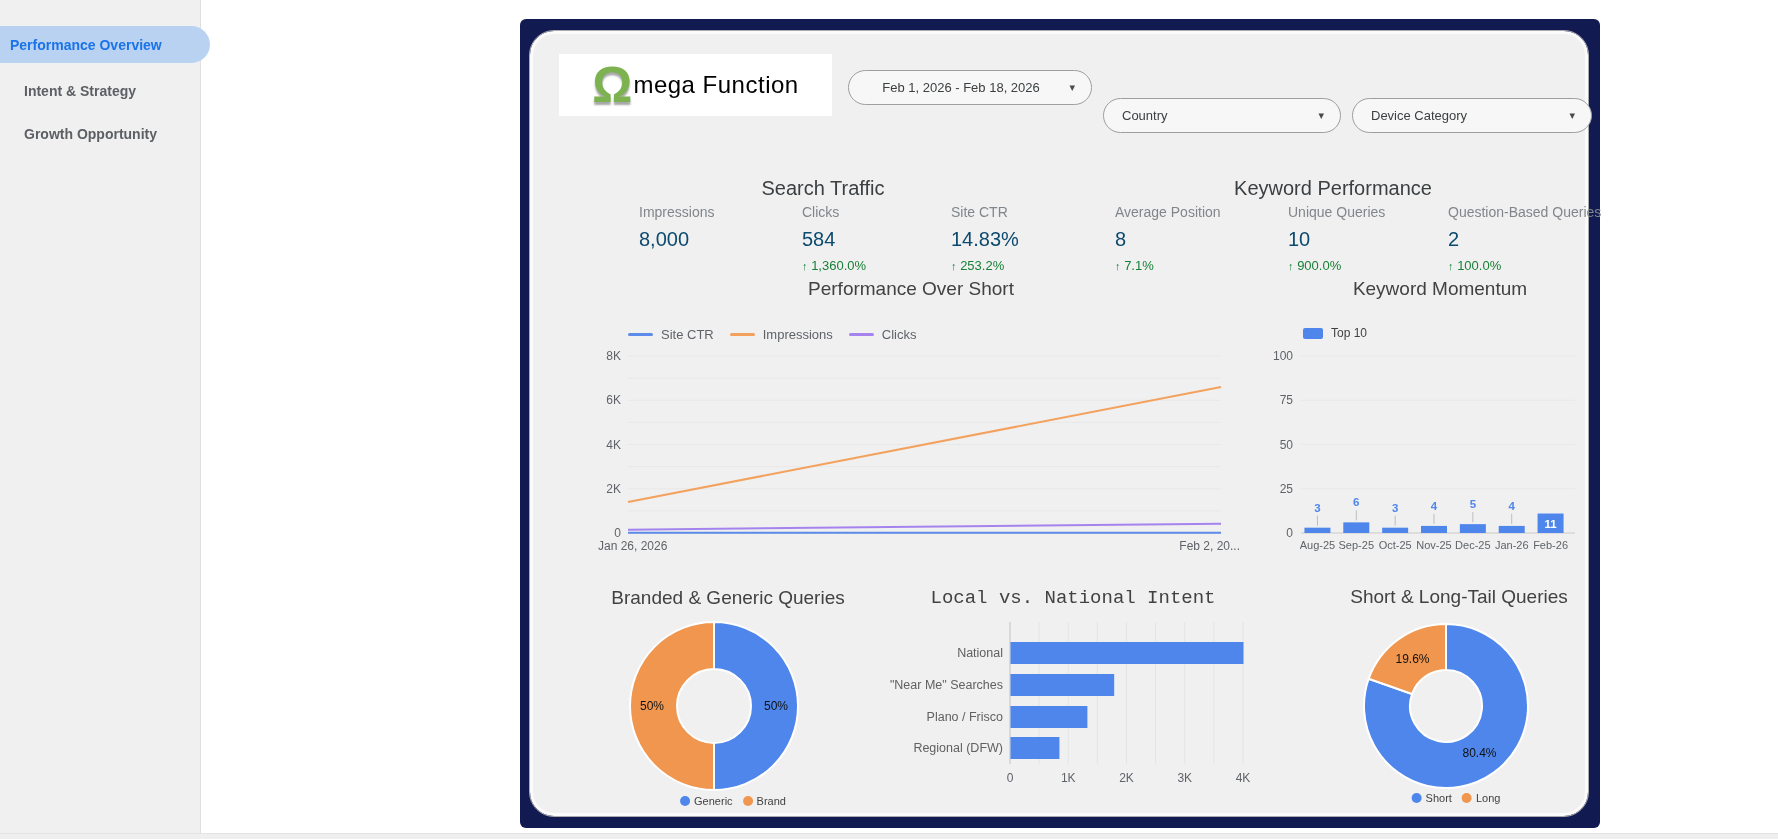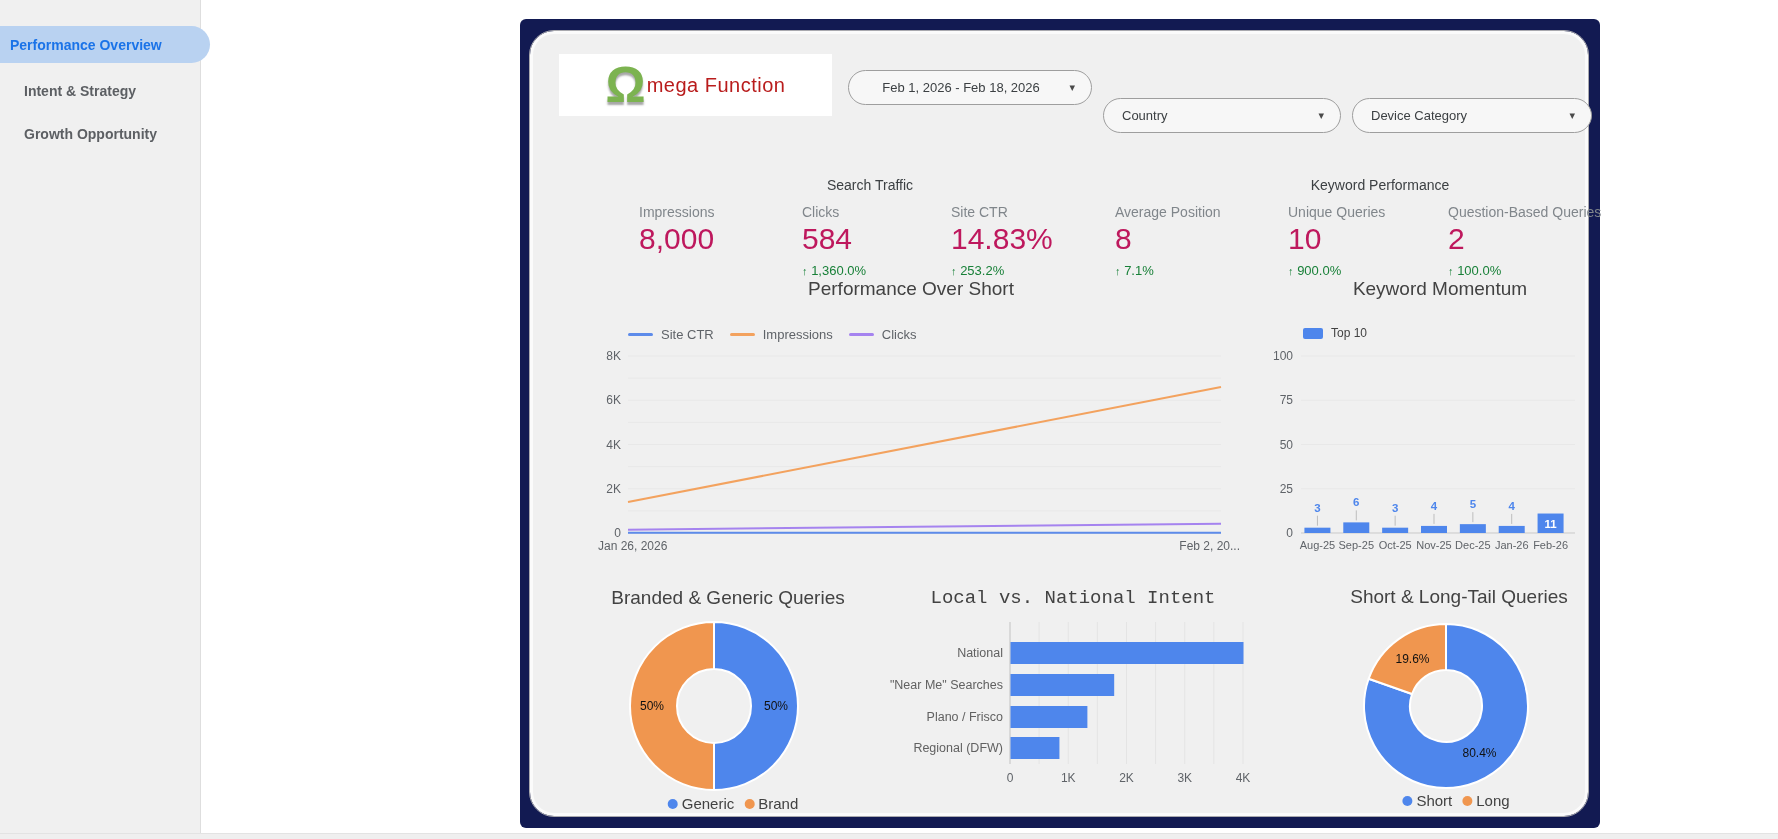--- a/index.html
+++ b/index.html
@@ -21,46 +21,46 @@
   
   .frame { position:absolute; left:520px; top:19px; width:1080px; height:809px;
     background:#121a52; border-radius:6px; }
   .card { position:absolute; left:10px; top:12px; width:1058px; height:785px;
     background:#f0f0f0; border:3px solid #fbfbfb; outline:1px solid #a9a9ae; border-radius:24px; }
 
   .logo-box { position:absolute; left:26px; top:20px; width:273px; height:62px; background:#ffffff;
     display:flex; align-items:center; justify-content:center; }
   .logo-sym { font-size:50px; line-height:50px; font-weight:700; color:#7cb350; margin-right:1px;
     text-shadow:0 3px 2px rgba(60,60,60,.45); }
-  .logo-txt { font-size:20px; color:#b91c1c; letter-spacing:.5px; font-weight:400; }
+  .logo-txt { font-size:24px; color:#000000; letter-spacing:.5px; font-weight:400; }
 
   .pill { position:absolute; top:36px; height:35px; background:#f7f7f7; border:1px solid #9e9e9e;
     border-radius:18px; display:flex; align-items:center; font-size:13px; color:#3c4043; cursor:pointer; }
   .pill .caret { position:absolute; right:16px; font-size:11px; color:#4a4a4a; }
   .pill-date { left:315px; width:244px; justify-content:center; }
   .pill-date span.v { margin-right:18px; }
   .pill-left { padding-left:18px;margin-top:28px; }
   .pill-country { left:570px; width:238px; }
   .pill-device { left:819px; width:240px; }
 
-  .group-title { position:absolute; font-size:14px; color:#3c4043; transform:translateX(-50%); white-space:nowrap;margin-left:47px; }
+  .group-title { position:absolute; font-size:20px; color:#3c4043; transform:translateX(-50%); white-space:nowrap; }
   .chart-title { position:absolute; font-size:19px; color:#424242; transform:translateX(-50%); white-space:nowrap; }
 
   .scorecard { position:absolute; top:170px; }
   .scorecard .sc-label { font-size:14px; color:#80868b; white-space:nowrap; }
-  .scorecard .sc-value { font-size:30px; color:#be185d; margin-top:2px; white-space:nowrap; }
+  .scorecard .sc-value { font-size:20px; color:#0c4a6e; margin-top:8px; white-space:nowrap; }
   .scorecard .sc-delta { font-size:13px; color:#188038; margin-top:7px; white-space:nowrap; }
   .scorecard .sc-delta .arr { font-size:11px; }
 
   .legend-row { position:absolute; display:flex; align-items:center; font-size:13px; color:#5f6368; }
   .legend-row .line-sw { display:inline-block; width:25px; height:3px; border-radius:2px; margin-right:8px; }
   .legend-row .itm { display:flex; align-items:center; margin-right:16px; }
   .legend-row .rect-sw { display:inline-block; width:20px; height:11px; border-radius:2px; margin-right:8px; }
 
-  .donut-legend { position:absolute; display:flex; align-items:center; font-size:15px; color:#424242;
+  .donut-legend { position:absolute; display:flex; align-items:center; font-size:11px; color:#424242;
     transform:translateX(-50%); white-space:nowrap; }
   .donut-legend .dot { display:inline-block; width:10px; height:10px; border-radius:50%; margin:0 4px 0 10px; }
 
   svg text.ax { font-family:"Liberation Sans",sans-serif; font-size:12px; fill:#5f6368; }
   svg text.axs { font-family:"Liberation Sans",sans-serif; font-size:11px; fill:#5f6368; }
   svg text.cat { font-family:"Liberation Sans",sans-serif; font-size:12.5px; fill:#616161; }
   svg text.blbl { font-family:"Liberation Sans",sans-serif; font-size:11.5px; font-weight:700; fill:#4e86ec; }
   svg text.wlbl { font-family:"Liberation Sans",sans-serif; font-size:11.5px; font-weight:700; fill:#ffffff; }
   svg text.pct { font-family:"Liberation Sans",sans-serif; font-size:12px; fill:#111111; }
   .abs { position:absolute; }

